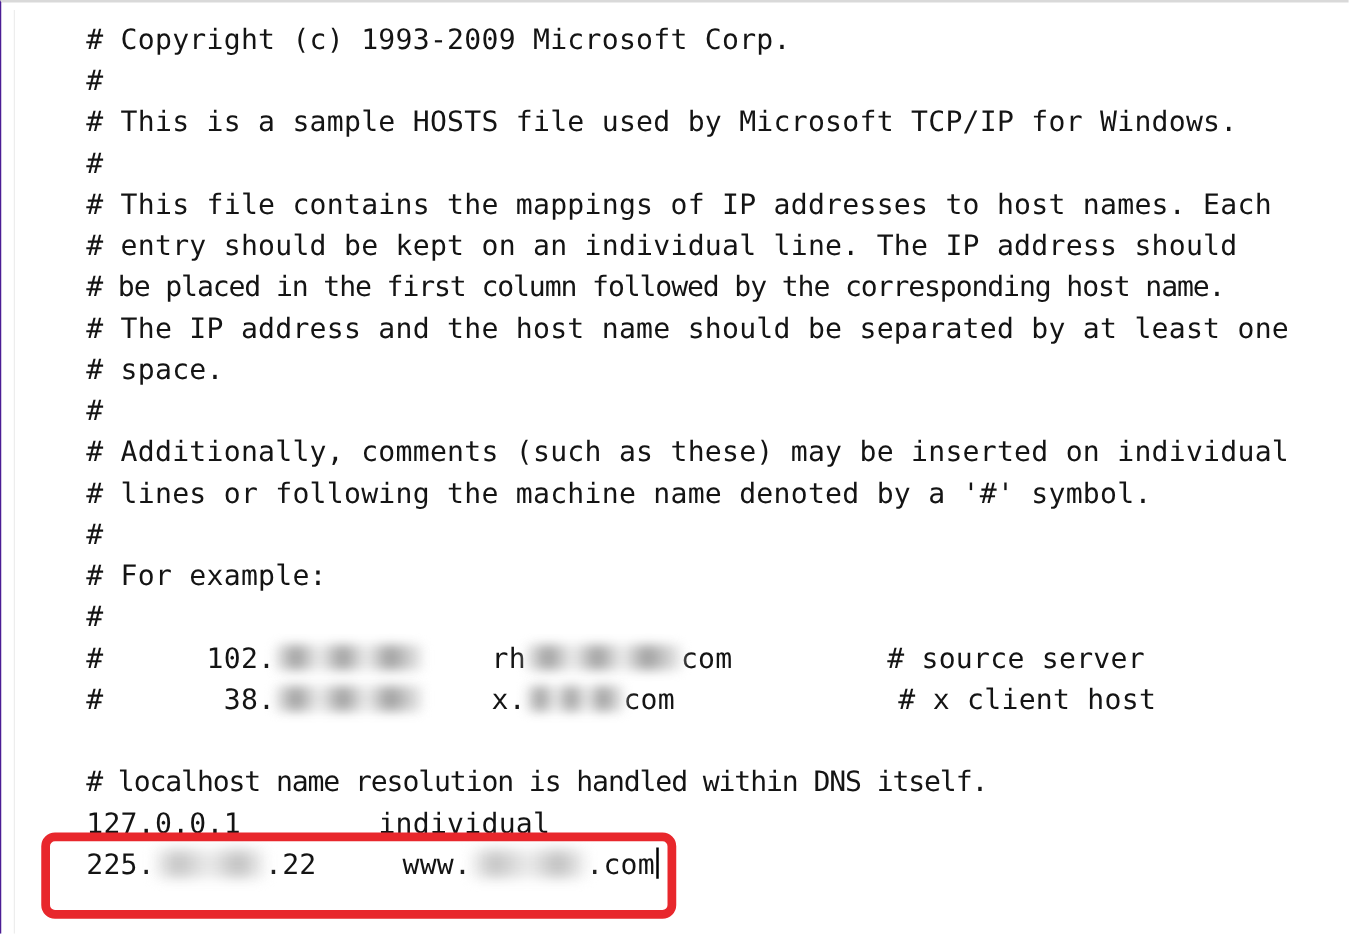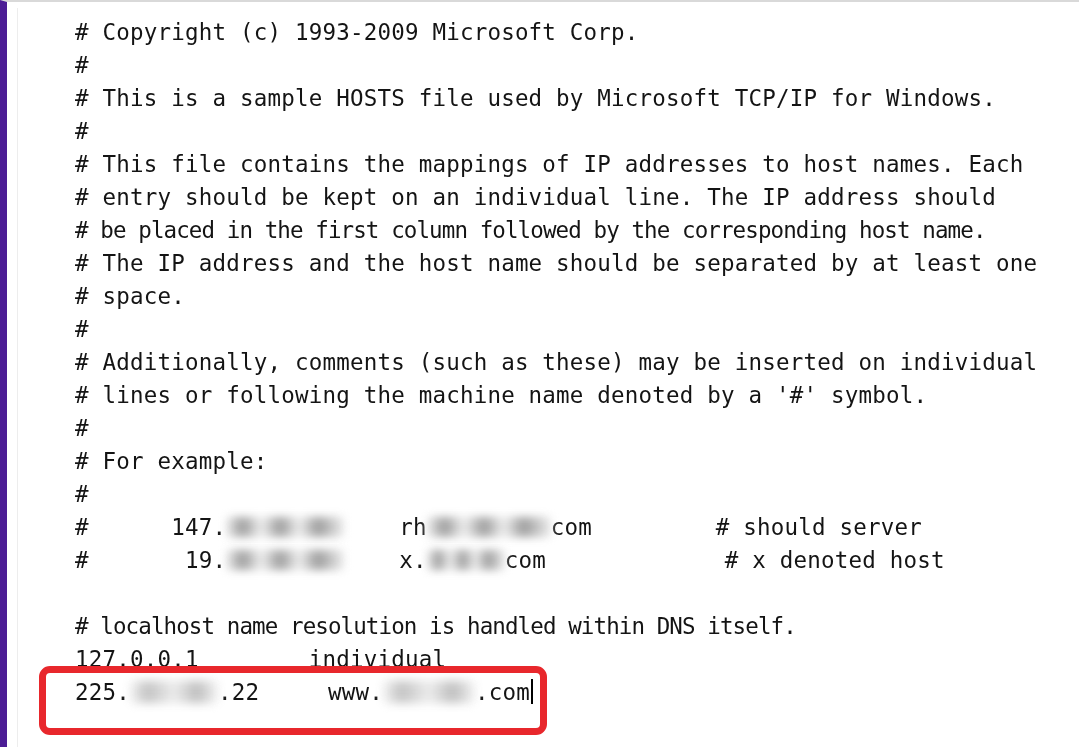--- a/index.html
+++ b/index.html
@@ -8,21 +8,21 @@
     background: #ffffff;
   }
   #screen {
     position: relative;
     width: 1079px;
     height: 747px;
     background: #ffffff;
     overflow: hidden;
     box-sizing: border-box;
     border-top: 2px solid #d9d9d9;
-    border-left: 7px solid #4c1d95;
+    border-left: 1px solid #4c1d95;
   }
   
   #page-edge {
     position: absolute;
     left: 10px;
     top: 6px;
     width: 1px;
     height: 741px;
     background: #ededed;
   }
@@ -127,23 +127,23 @@
     <div class="line tight"># be placed in the first column followed by the corresponding host name.</div>
     <div class="line"># The IP address and the host name should be separated by at least one</div>
     <div class="line"># space.</div>
     <div class="line">#</div>
     <div class="line"># Additionally, comments (such as these) may be inserted on individual</div>
     <div class="line"># lines or following the machine name denoted by a '#' symbol.</div>
     <div class="line">#</div>
     <div class="line"># For example:</div>
     <div class="line">#</div>
 
-    <div class="line"><span>#</span><span>      </span><span>147.</span><span class="redact seg" style="width:118px;height:20px;"></span><span>    </span><span>rh</span><span class="redact seg" style="width:124px;height:20px;"></span><span>com</span><span>         </span><span># should server</span></div>
+    <div class="line"><span>#</span><span>      </span><span>102.</span><span class="redact seg" style="width:118px;height:20px;"></span><span>    </span><span>rh</span><span class="redact seg" style="width:124px;height:20px;"></span><span>com</span><span>         </span><span># source server</span></div>
 
-    <div class="line"><span>#</span><span>       </span><span>19.</span><span class="redact seg" style="width:118px;height:20px;"></span><span>    </span><span>x.</span><span class="redact seg" style="width:78px;height:20px;"></span><span>com</span><span>             </span><span># x denoted host</span></div>
+    <div class="line"><span>#</span><span>       </span><span>38.</span><span class="redact seg" style="width:118px;height:20px;"></span><span>    </span><span>x.</span><span class="redact seg" style="width:78px;height:20px;"></span><span>com</span><span>             </span><span># x client host</span></div>
 
     <div class="line blank"></div>
     <div class="line tight"># localhost name resolution is handled within DNS itself.</div>
 
     <div class="line"><span>127.0.0.1</span><span>        </span><span>individual</span></div>
 
     <div class="line"><span>225.</span><span class="redact soft" style="width:88px;height:22px;"></span><span>.22</span><span>     </span><span>www.</span><span class="redact soft" style="width:92px;height:22px;"></span><span>.com</span><span class="caret"></span></div>
 
   </div>
 

